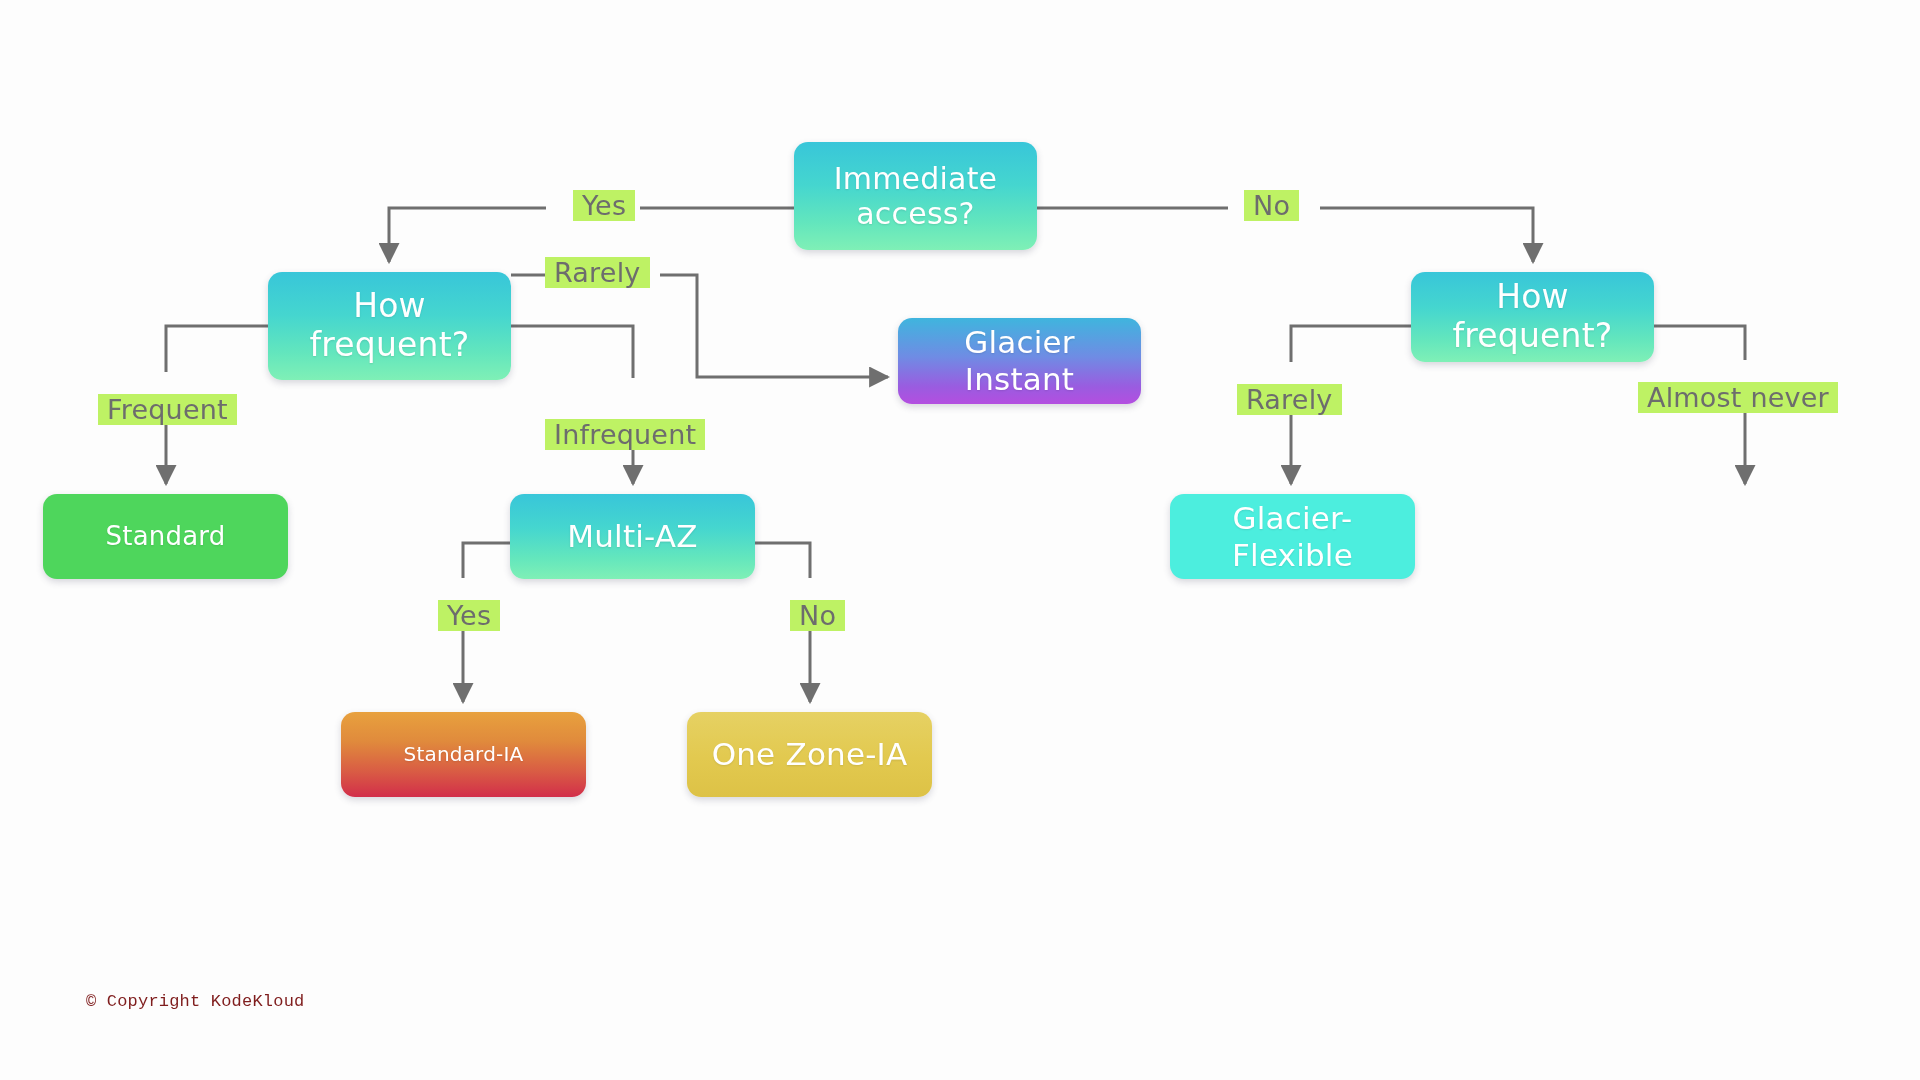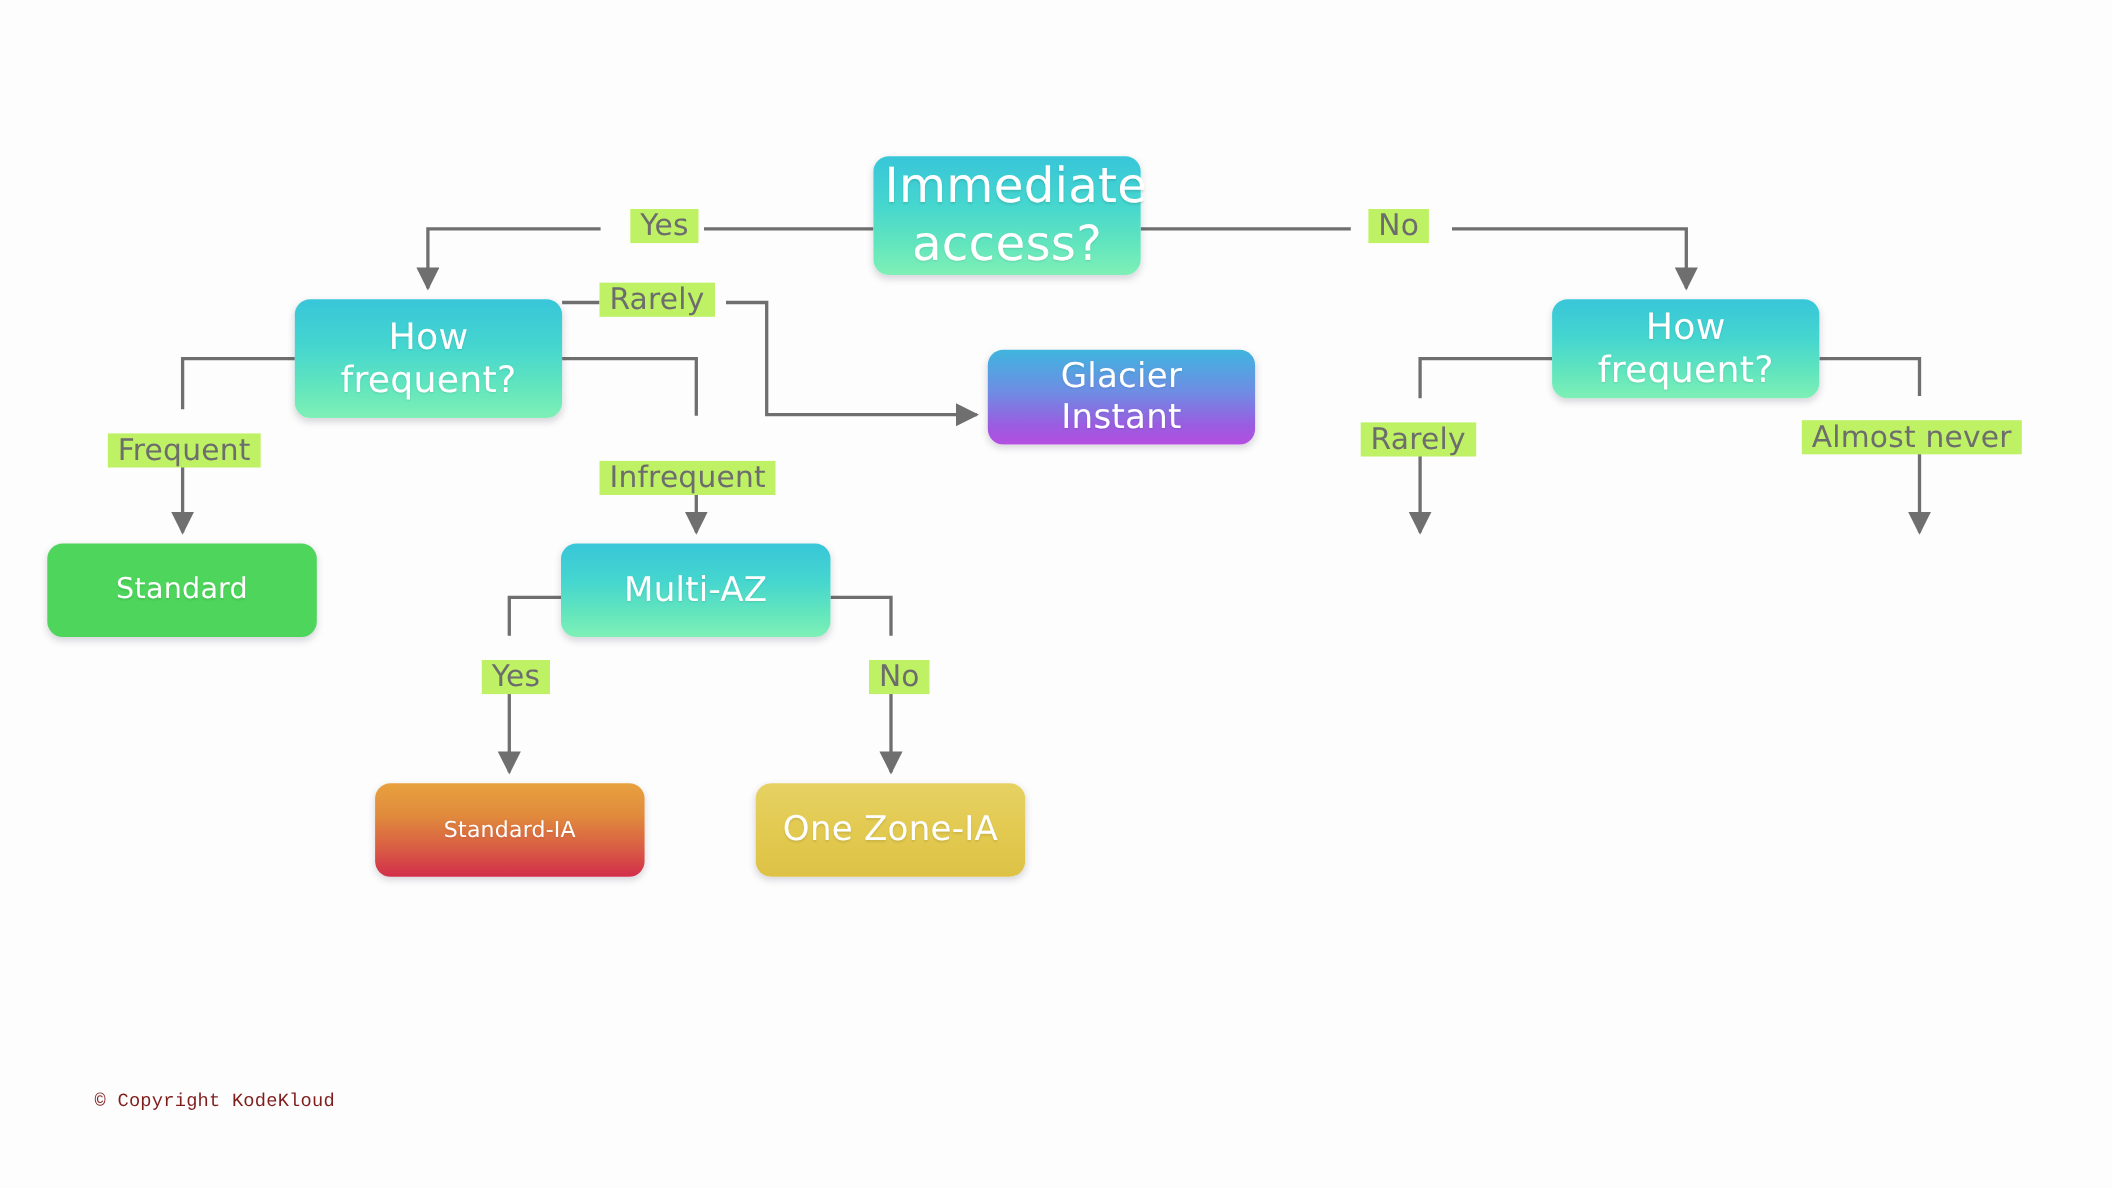--- a/index.html
+++ b/index.html
@@ -144,21 +144,21 @@
 
       <path d="M 1411 326 L 1291 326 L 1291 362"></path>
       <path d="M 1291 410 L 1291 484" marker-end="url(#arrow)"></path>
 
       <path d="M 1654 326 L 1745 326 L 1745 360"></path>
       <path d="M 1745 408 L 1745 484" marker-end="url(#arrow)"></path>
 
     </g>
   </svg>
 
-  <div class="node g-teal" style="left:794px; top:142px; width:243px; height:108px; font-size:44px;">
+  <div class="node g-teal" style="left:794px; top:142px; width:243px; height:108px; font-size:30px;">
     <span class="node-label">Immediate
 access?</span>
   </div>
 
   <div class="node g-teal" style="left:268px; top:272px; width:243px; height:108px; font-size:33px;">
     <span class="node-label">How
 frequent?</span>
   </div>
 
   <div class="node g-teal" style="left:1411px; top:272px; width:243px; height:90px; font-size:33px;">
@@ -172,20 +172,24 @@
   </div>
 
   <div class="node s-green" style="left:43px; top:494px; width:245px; height:85px; font-size:26px;">
     <span class="node-label">Standard</span>
   </div>
 
   <div class="node g-teal" style="left:510px; top:494px; width:245px; height:85px; font-size:31px;">
     <span class="node-label">Multi-AZ</span>
   </div>
 
+  <div class="node s-aqua" style="left:1170px; top:494px; width:245px; height:85px; font-size:31px;">
+    <span class="node-label">Glacier-
+Flexible</span>
+  </div>
 
 
   <div class="node g-redorange" style="left:341px; top:712px; width:245px; height:85px; font-size:20px;">
     <span class="node-label">Standard-IA</span>
   </div>
 
   <div class="node s-yellow" style="left:687px; top:712px; width:245px; height:85px; font-size:31px;">
     <span class="node-label">One Zone-IA</span>
   </div>
 

